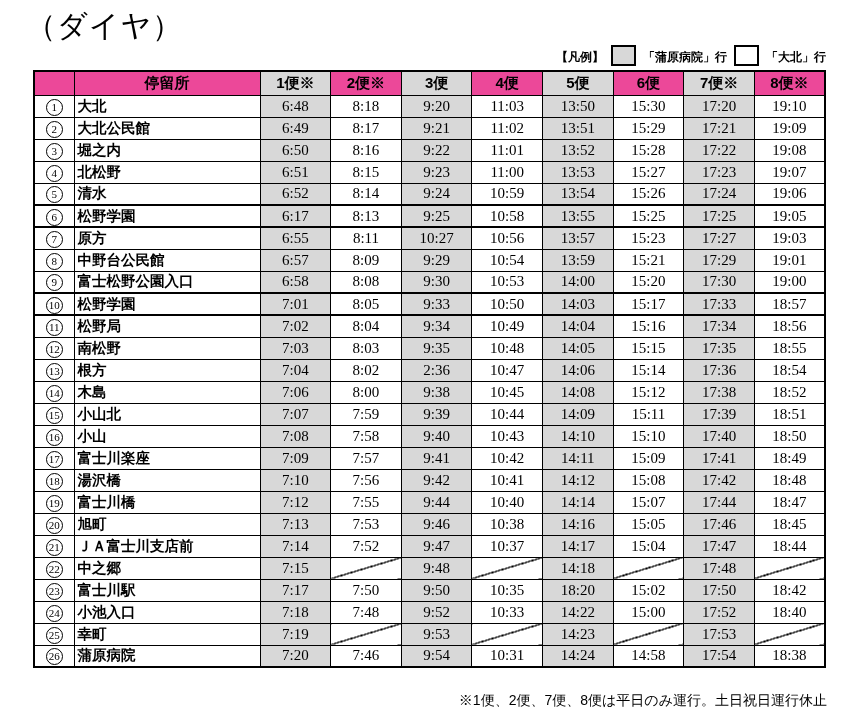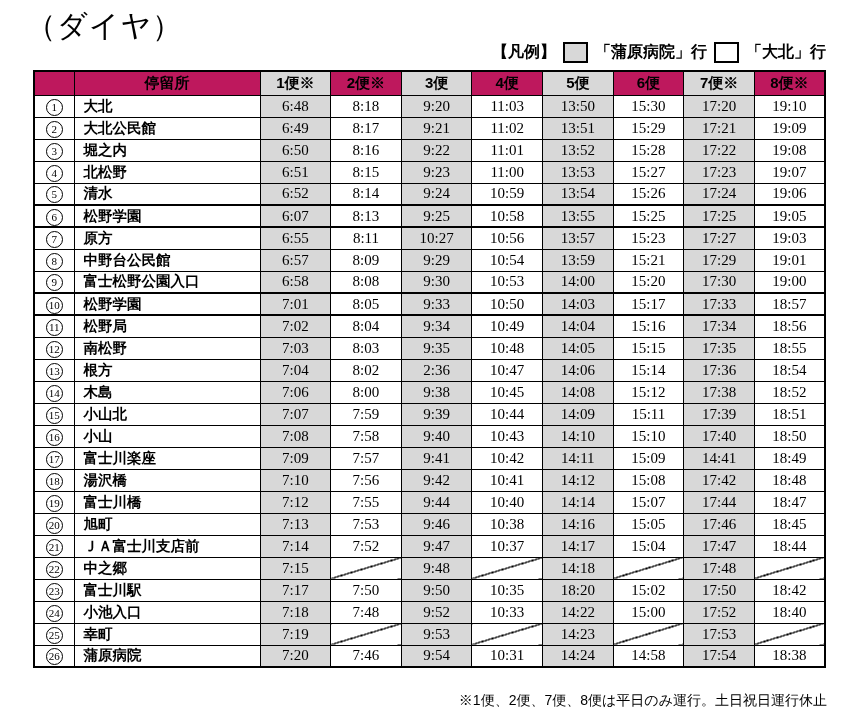--- a/index.html
+++ b/index.html
@@ -19,23 +19,23 @@
     top: 6px;
     font-size: 30px;
     font-weight: normal;
     letter-spacing: 1px;
   }
   .legend {
     position: absolute;
     top: 42px;
     right: 31px;
     display: flex;
-    align-items: flex-start;
+    align-items: flex-end;
     gap: 7px;
-    font-size: 16px;
+    font-size: 12px;
     font-weight: bold;
     height: 24px;
   }
   .legend .swatch {
     display: inline-block;
     width: 25px;
     height: 21px;
     border: 2px solid #000;
   }
   table.timetable {
@@ -52,25 +52,25 @@
     text-align: center;
     vertical-align: middle;
     overflow: hidden;
     white-space: nowrap;
   }
   .timetable thead tr { height: 24px; }
   .timetable tbody tr { height: 22px; }
   .timetable th {
     font-size: 15px;
     font-weight: bold;
-    background: #be185d;
+    background: #ec4899;
   }
   .timetable td.stop {
     text-align: left;
-    padding-left: 9px;
+    padding-left: 3px;
     font-size: 14.5px;
     font-weight: bold;
   }
   .timetable td.time {
     font-family: "Liberation Serif", serif;
     font-size: 15px;
   }
   .timetable .shaded { background: #d8d8d8; }
   .timetable td.num { background: #fff; }
   .circle {
@@ -203,21 +203,21 @@
           <td class="time shaded">9:24</td>
           <td class="time">10:59</td>
           <td class="time shaded">13:54</td>
           <td class="time">15:26</td>
           <td class="time shaded">17:24</td>
           <td class="time">19:06</td>
         </tr>
         <tr class="bold">
           <td class="num"><span class="circle">6</span></td>
           <td class="stop">松野学園</td>
-          <td class="time shaded">6:07</td>
+          <td class="time shaded">6:17</td>
           <td class="time">8:13</td>
           <td class="time shaded">9:25</td>
           <td class="time">10:58</td>
           <td class="time shaded">13:55</td>
           <td class="time">15:25</td>
           <td class="time shaded">17:25</td>
           <td class="time">19:05</td>
         </tr>
         <tr>
           <td class="num"><span class="circle">7</span></td>
@@ -341,21 +341,21 @@
         </tr>
         <tr>
           <td class="num"><span class="circle">17</span></td>
           <td class="stop">富士川楽座</td>
           <td class="time shaded">7:09</td>
           <td class="time">7:57</td>
           <td class="time shaded">9:41</td>
           <td class="time">10:42</td>
           <td class="time shaded">14:11</td>
           <td class="time">15:09</td>
-          <td class="time shaded">14:41</td>
+          <td class="time shaded">17:41</td>
           <td class="time">18:49</td>
         </tr>
         <tr>
           <td class="num"><span class="circle">18</span></td>
           <td class="stop">湯沢橋</td>
           <td class="time shaded">7:10</td>
           <td class="time">7:56</td>
           <td class="time shaded">9:42</td>
           <td class="time">10:41</td>
           <td class="time shaded">14:12</td>

